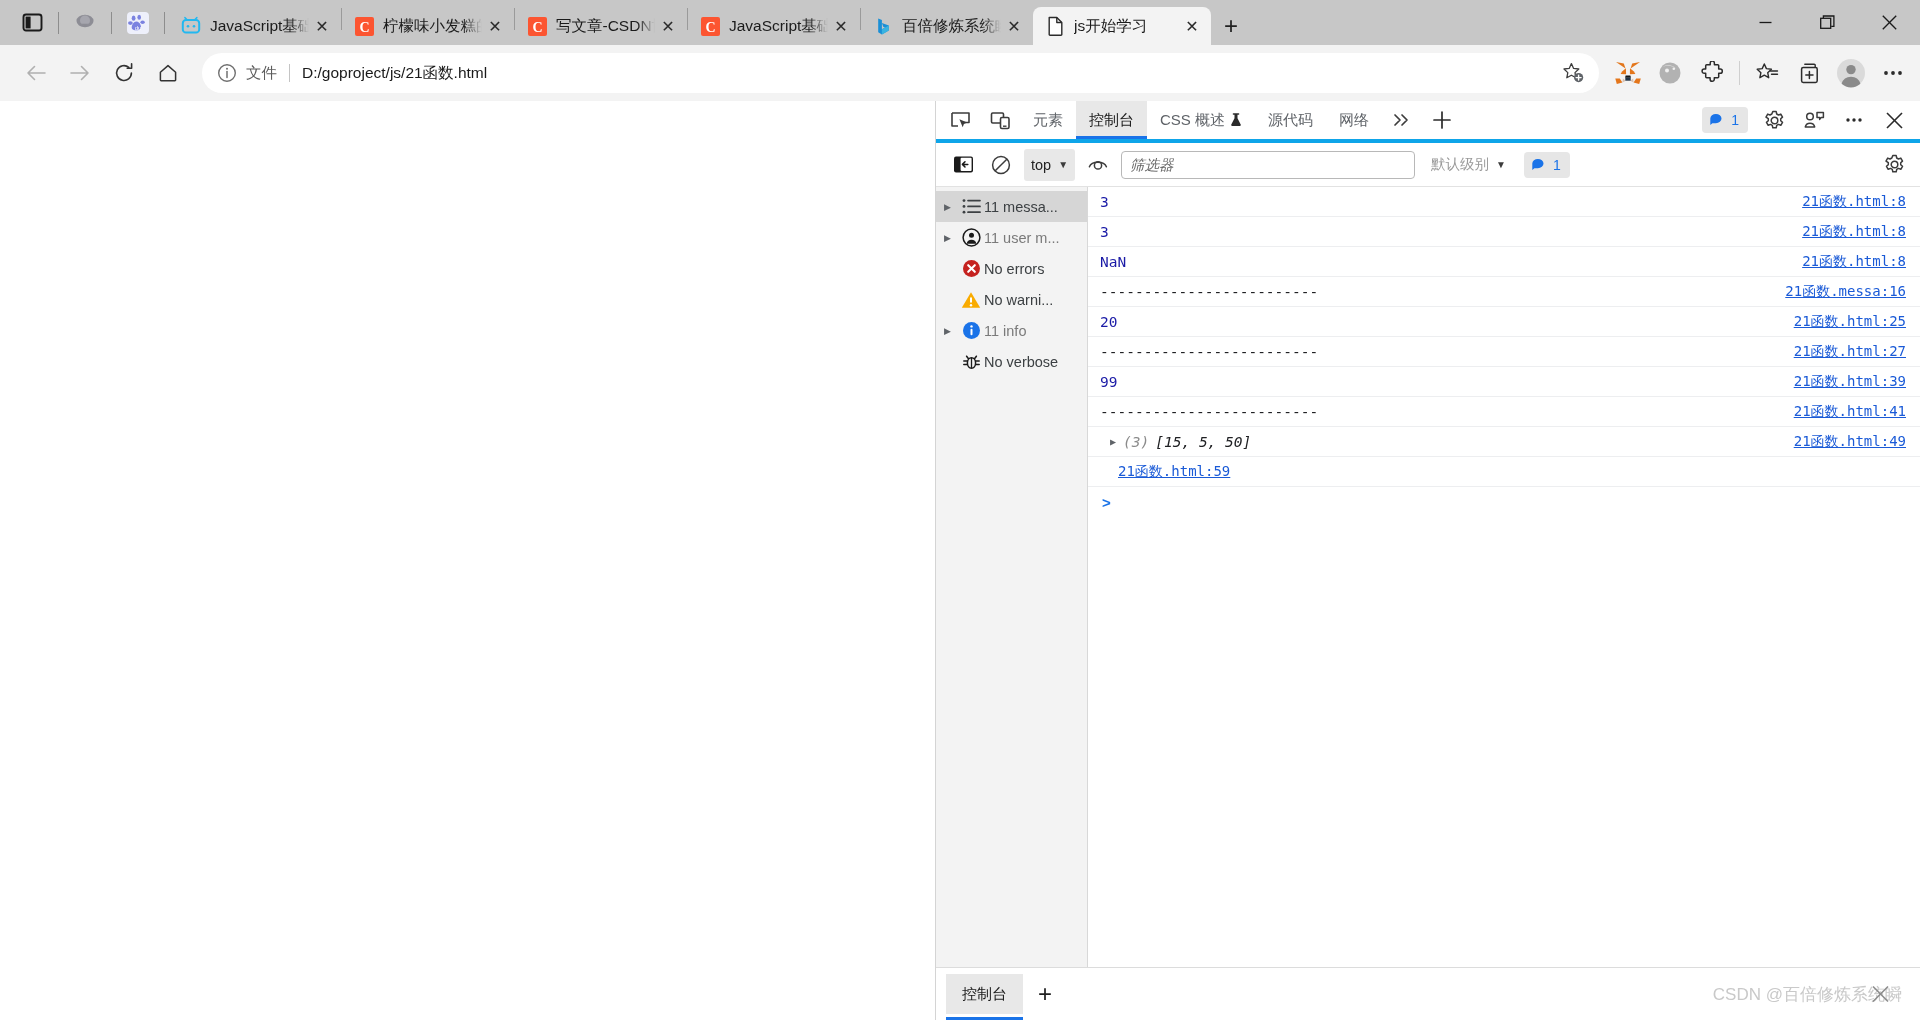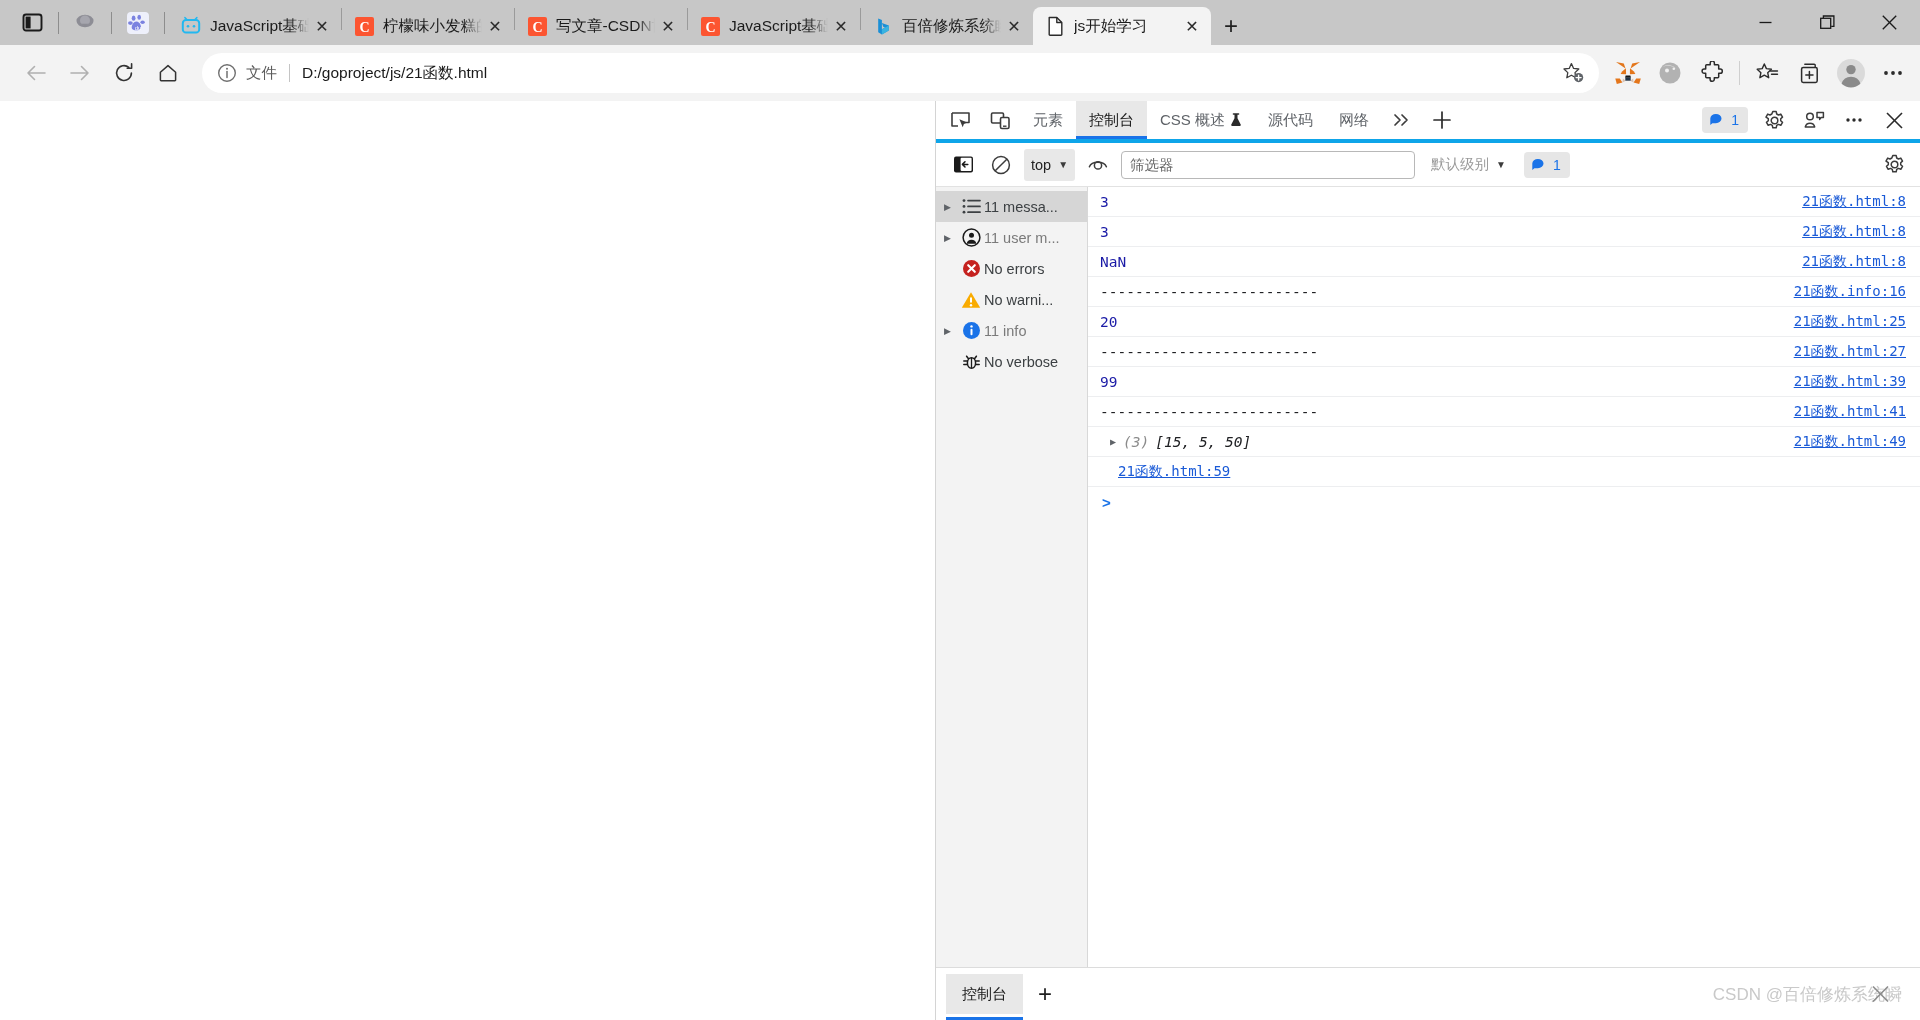--- a/index.html
+++ b/index.html
@@ -216,20 +216,21 @@
   .filter-input {
     width: 294px; height: 28px;
     border: 1px solid #b8b8b8;
     border-radius: 4px;
     padding: 0 8px;
     font-size: 14.5px;
     color: #222;
     background: #fff;
     margin-left: 4px;
     font-family: "Liberation Sans", sans-serif;
+    font-style: italic;
   }
   .filter-input::placeholder { color: #666; }
   .level-select {
     display: flex; align-items: center;
     height: 26px; padding: 0 6px;
     margin-left: 10px;
     font-size: 14.5px; color: #9a9a9a;
   }
   .fb-spacer { flex: 1 1 auto; }
   .fb-gear { width: 40px; height: 32px; display: flex; align-items: center; justify-content: center; }
@@ -809,21 +810,21 @@
         <div class="log-row">
           <span class="log-msg">3</span>
           <span class="log-src">21函数.html:8</span>
         </div>
         <div class="log-row">
           <span class="log-msg">NaN</span>
           <span class="log-src">21函数.html:8</span>
         </div>
         <div class="log-row">
           <span class="log-msg txt">-------------------------</span>
-          <span class="log-src">21函数.info:16</span>
+          <span class="log-src">21函数.messa:16</span>
         </div>
         <div class="log-row">
           <span class="log-msg">20</span>
           <span class="log-src">21函数.html:25</span>
         </div>
         <div class="log-row">
           <span class="log-msg txt">-------------------------</span>
           <span class="log-src">21函数.html:27</span>
         </div>
         <div class="log-row">

